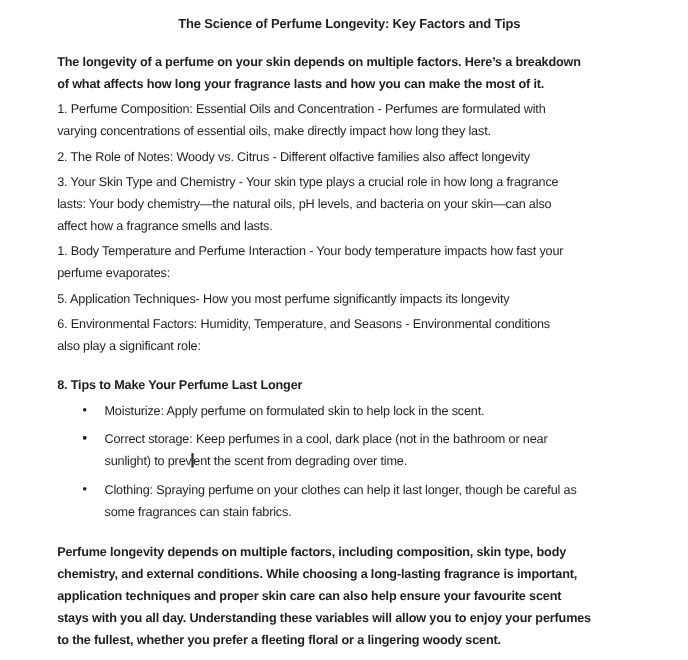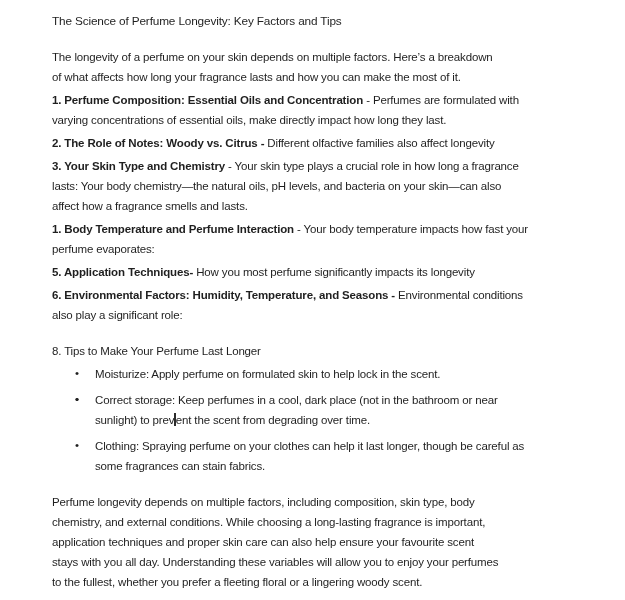--- a/index.html
+++ b/index.html
@@ -10,34 +10,35 @@
     color: #1f1f1f;
     font-family: "Liberation Sans", sans-serif;
     overflow: hidden;
   }
   .doc {
     padding: 11px 42px 0 52px;
     width: 531px;
   }
   .title {
     font-size: 11.8px;
-    font-weight: 400;
+    font-weight: 700;
     line-height: 20px;
     letter-spacing: -0.15px;
+    text-align: center;
     margin: 0 0 6px 0;
   }
   .para {
     font-size: 11.5px;
     line-height: 20px;
     letter-spacing: -0.15px;
     margin: 0 0 3px 0;
     white-space: pre-line;
   }
-  .bold { font-weight: 400; margin-top: 16px; }
-  .para b { font-weight: 700; }
+  .bold { font-weight: 700; margin-top: 16px; }
+  .para b { font-weight: 400; }
   ul.tips {
     list-style: none;
     margin: 3px 0 0 0;
     padding: 0;
   }
   ul.tips li {
     position: relative;
     padding-left: 43px;
     margin: 0 0 6px 0;
     font-size: 11.5px;

